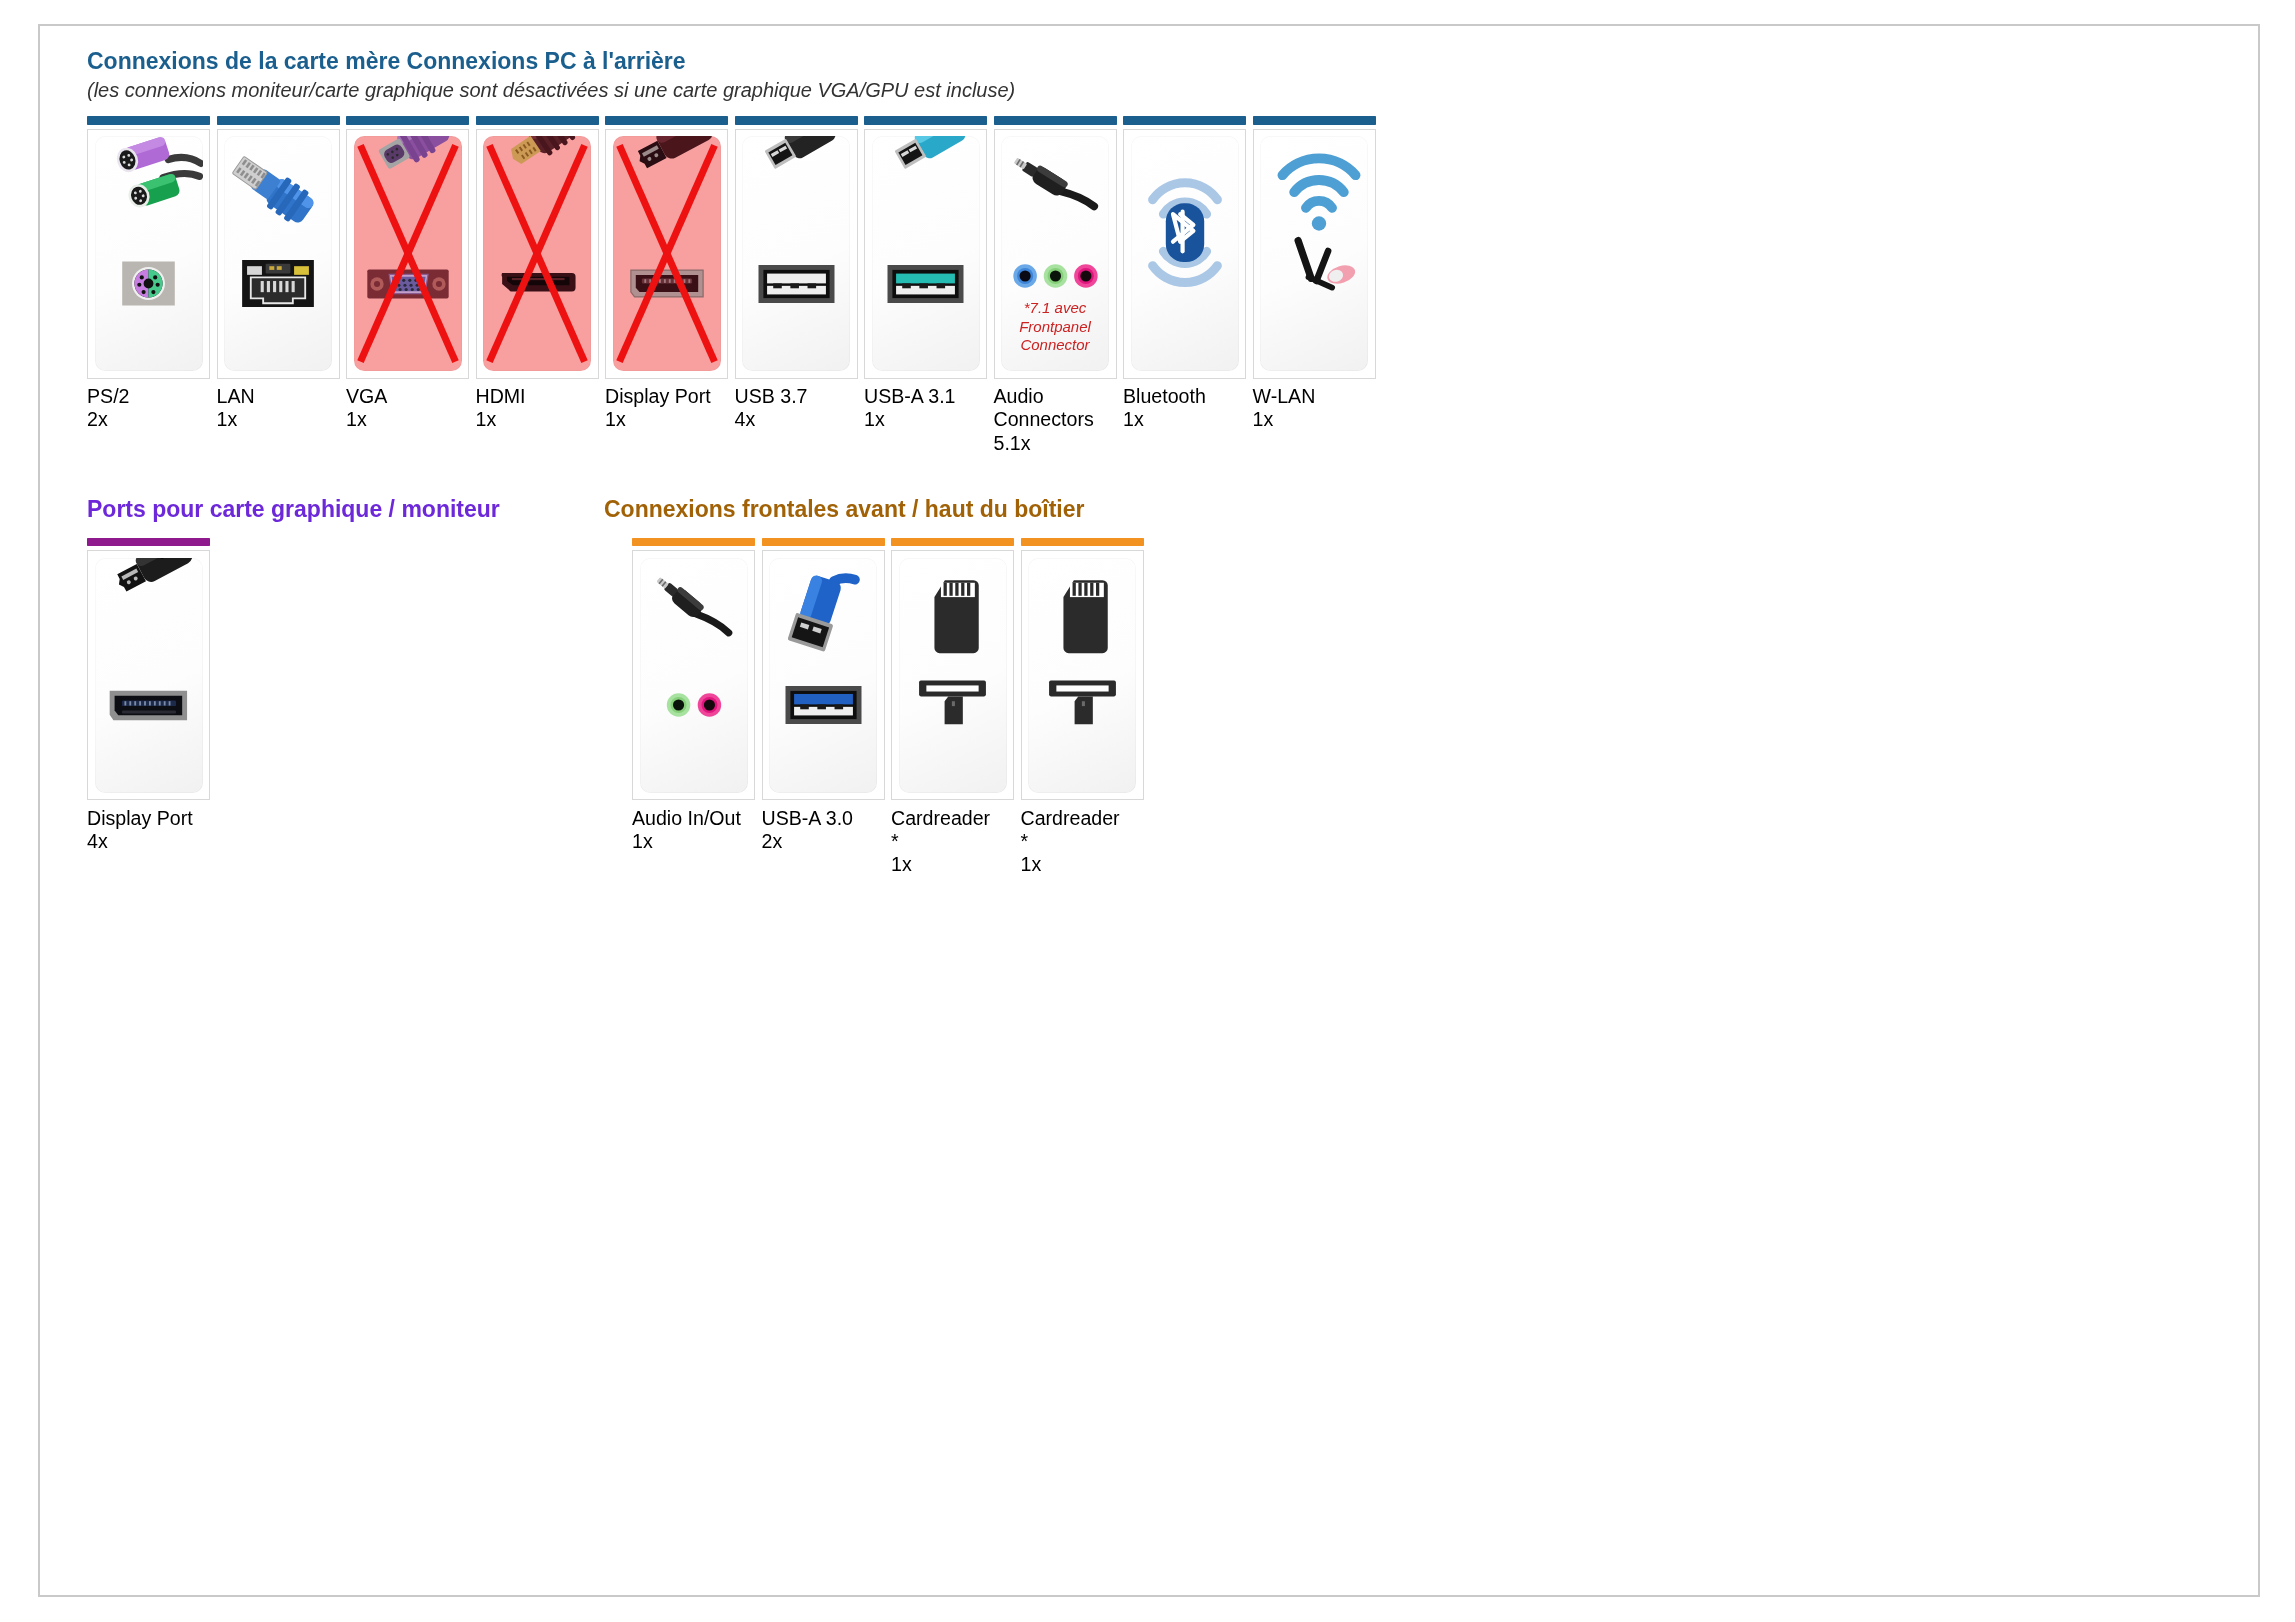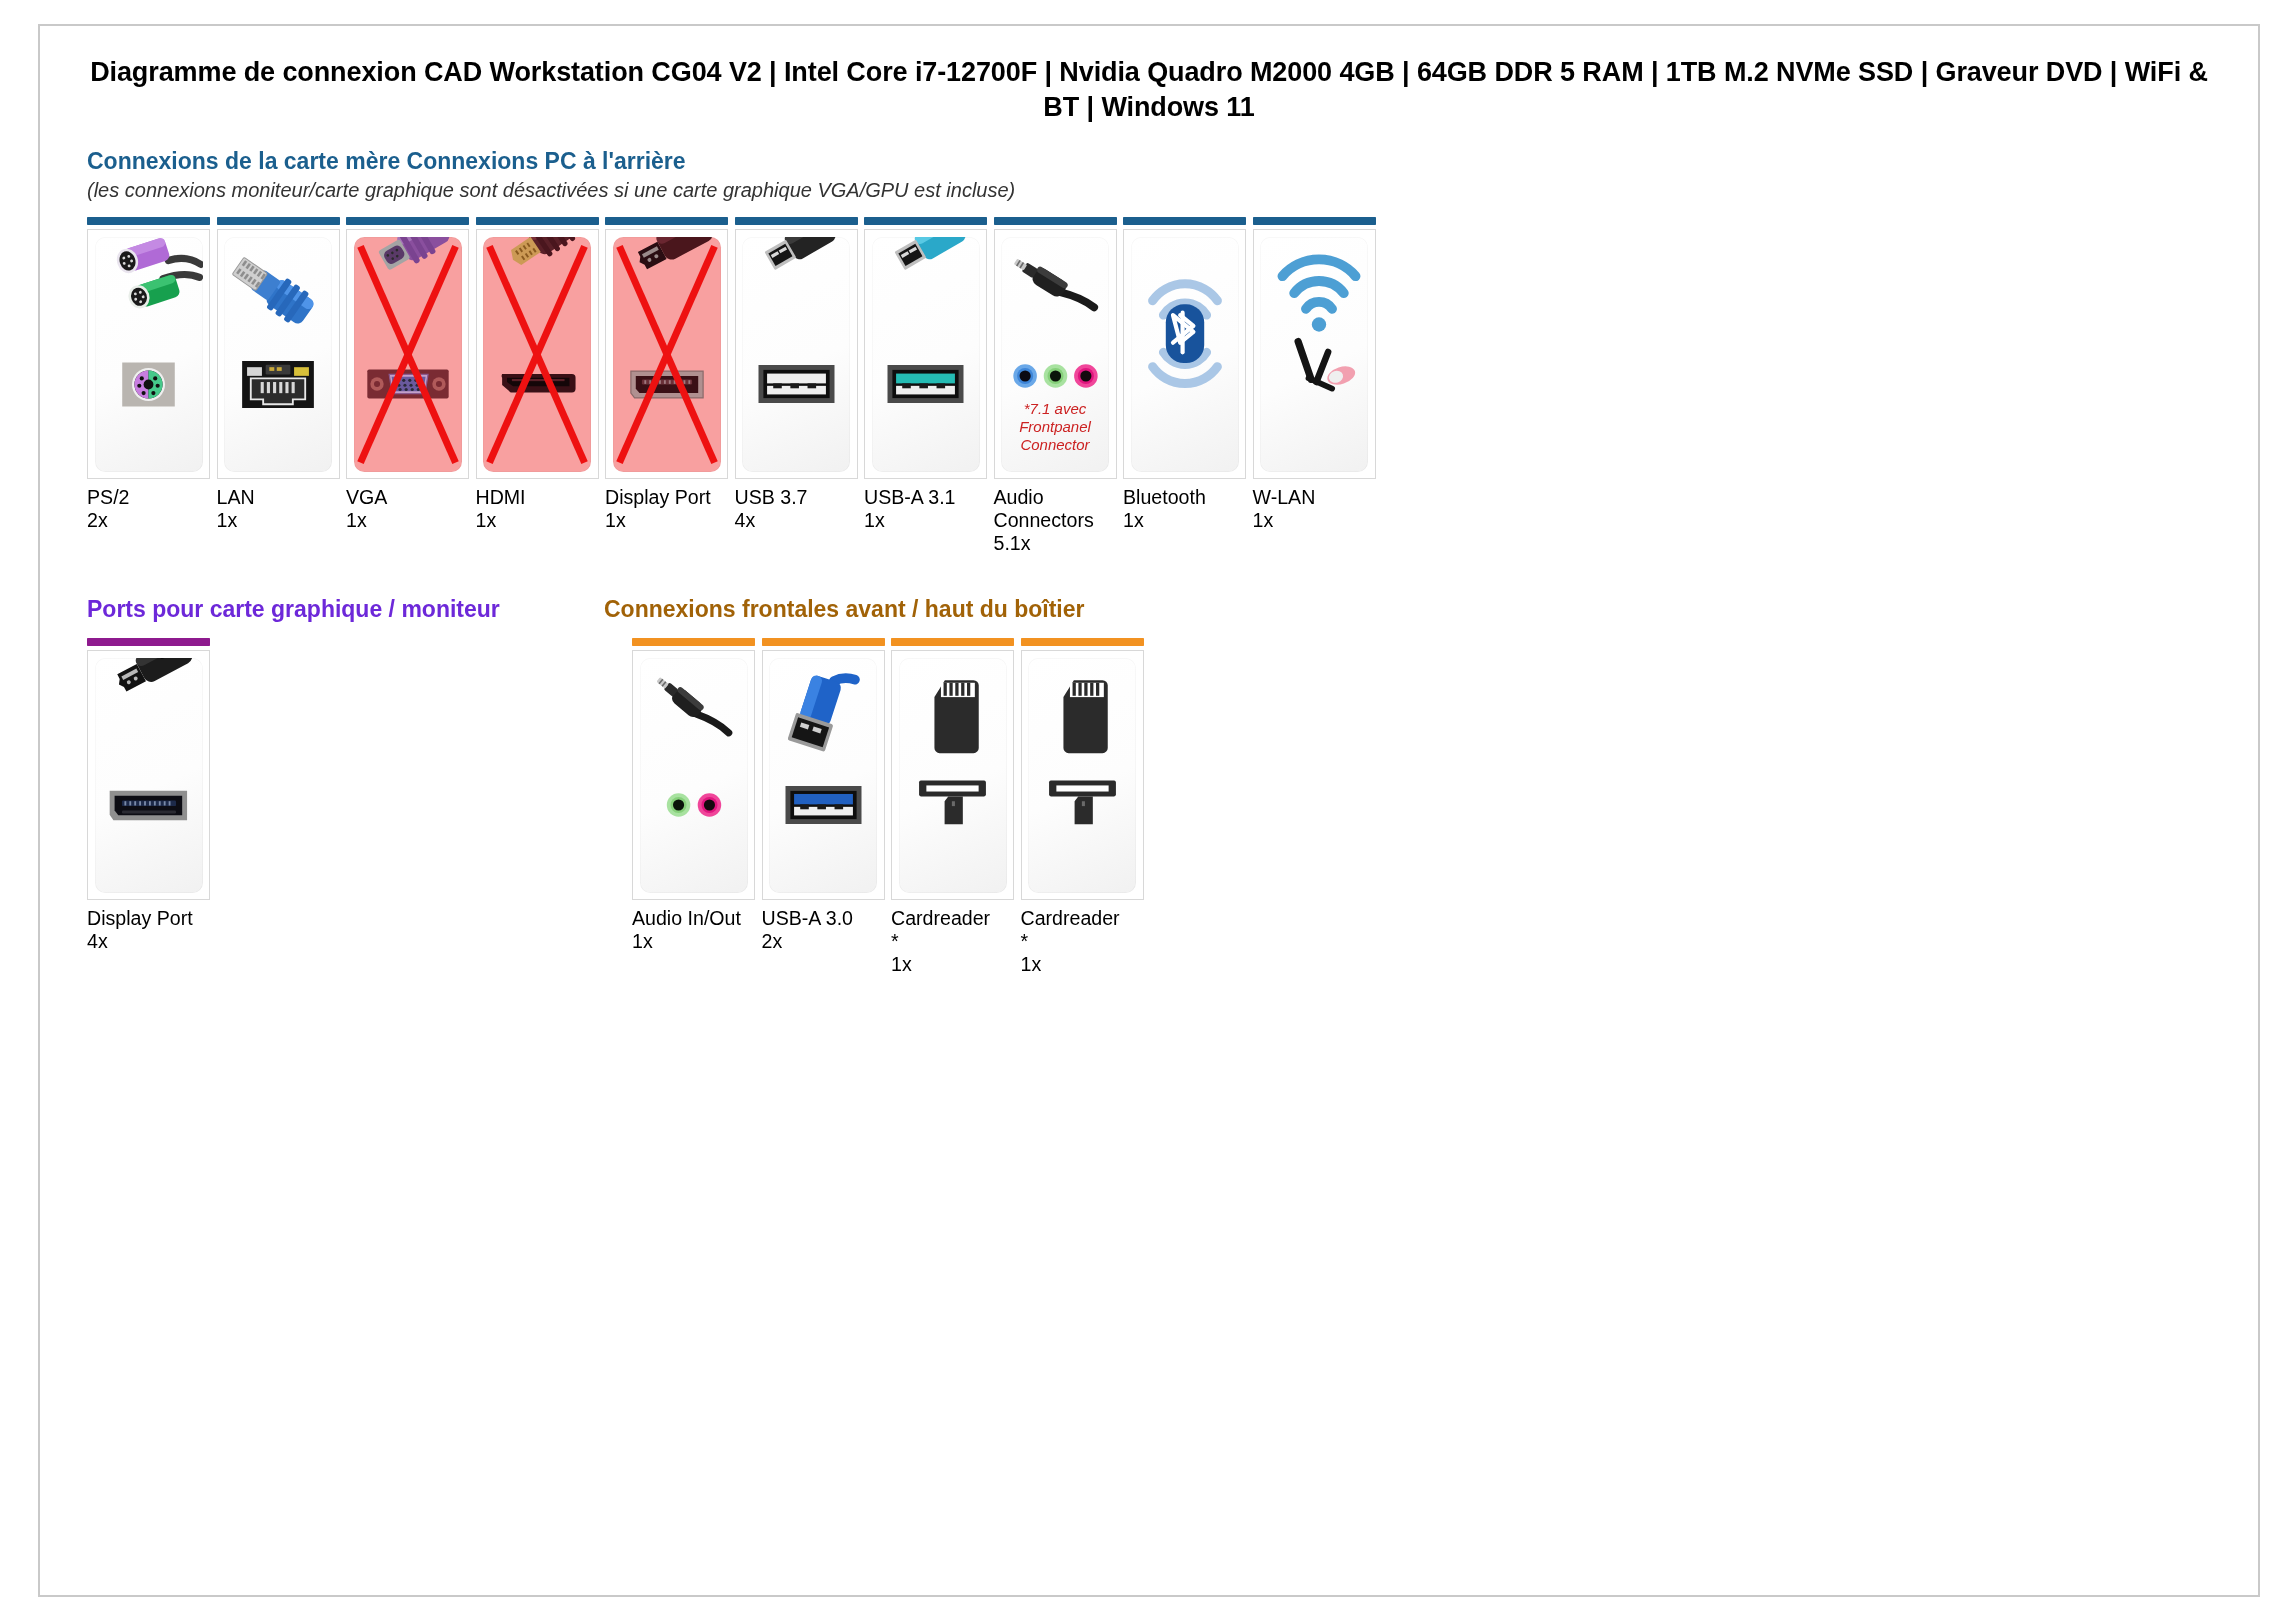--- a/index.html
+++ b/index.html
@@ -110,21 +110,20 @@
     line-height: 1.18;
     width: 123px;
   }
   .tile-label .cnt { display: block; }
 </style>
 </head>
 <body>
 
 <div class="page-frame">
 
-  <div class="doc-title">Diagramme de connexion CAD Workstation CG04 V2 | Intel Core i7-12700F | Nvidia Quadro M2000 4GB | 64GB DDR 5 RAM | 1TB M.2 NVMe SSD | Graveur DVD | WiFi &amp; BT | Windows 11</div>
 
   <div style="margin:22px 0 0 47px;">
     <div class="section-head blue">Connexions de la carte mère Connexions PC à l'arrière</div>
     <div class="section-sub">(les connexions moniteur/carte graphique sont désactivées si une carte graphique VGA/GPU est incluse)</div>
 
     <div class="tile-row" style="margin-top:14.4px;">
 
       <div class="tile-col">
         <div class="tile-accent accent-blue"></div>
         <div class="tile-box">

